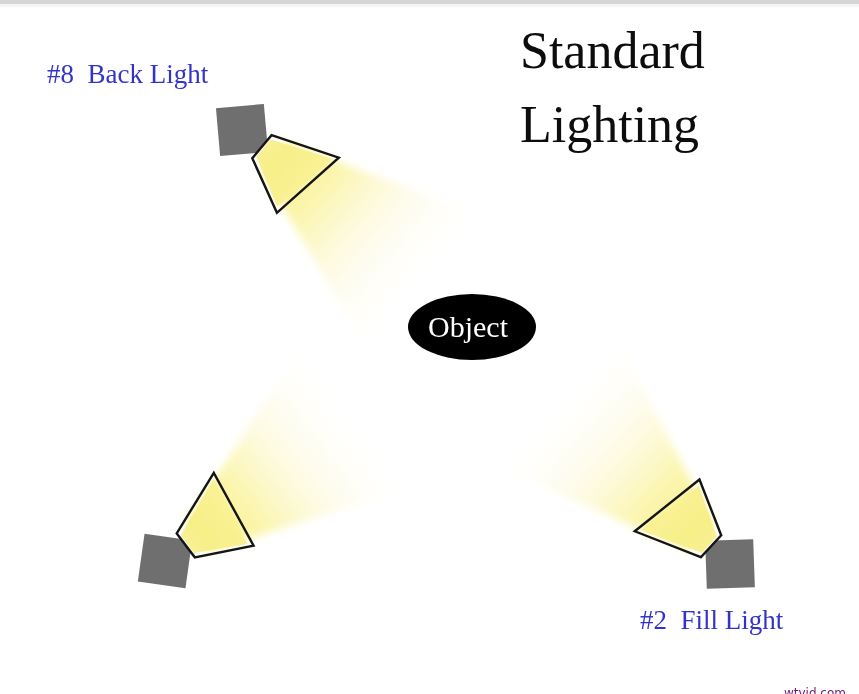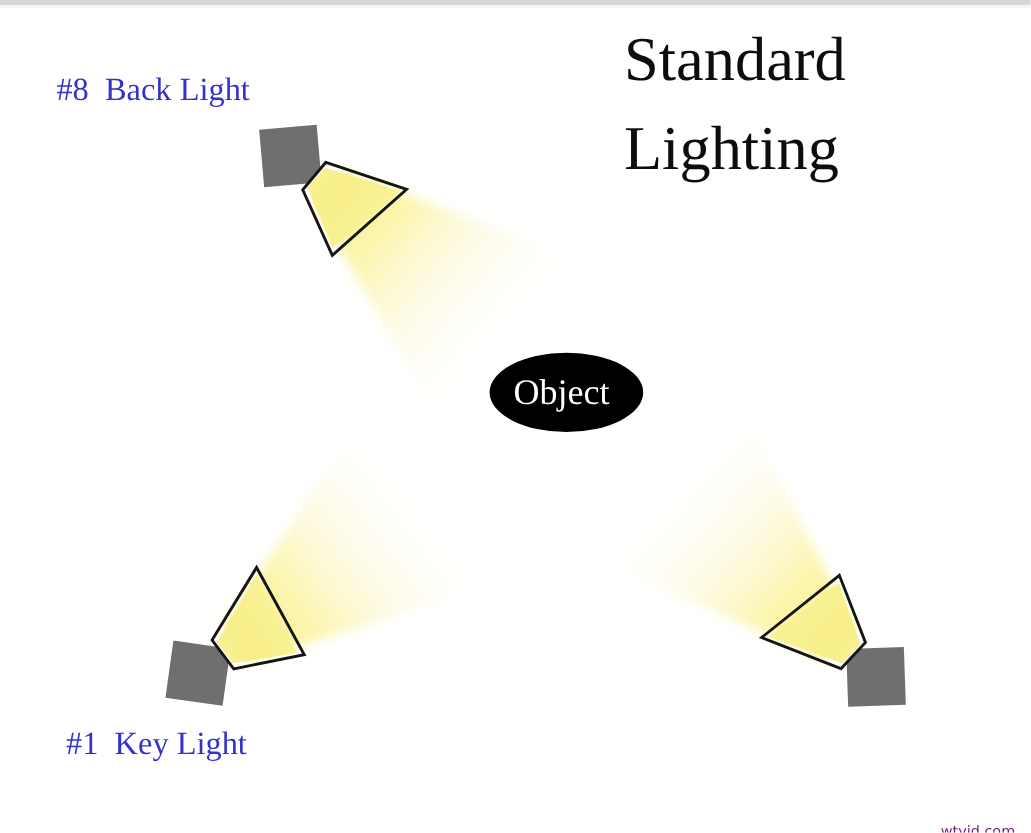--- a/index.html
+++ b/index.html
@@ -76,17 +76,17 @@
     <ellipse class="object-ellipse" cx="472" cy="327" rx="64" ry="33"></ellipse>
     <text class="object-text" x="468" y="337">Object</text>
   </svg>
 
   <div class="title-block">
     <div>Standard</div>
     <div>Lighting</div>
   </div>
 
   <div id="label-back" class="light-label">#8  Back Light</div>
-  <div id="label-key" class="light-label">#1  Key Light</div>
+  <div id="label-fill" class="light-label">#2  Fill Light</div>
 
   <div class="watermark">wtvid.com</div>
 
 </div>
 
 </body></html>

